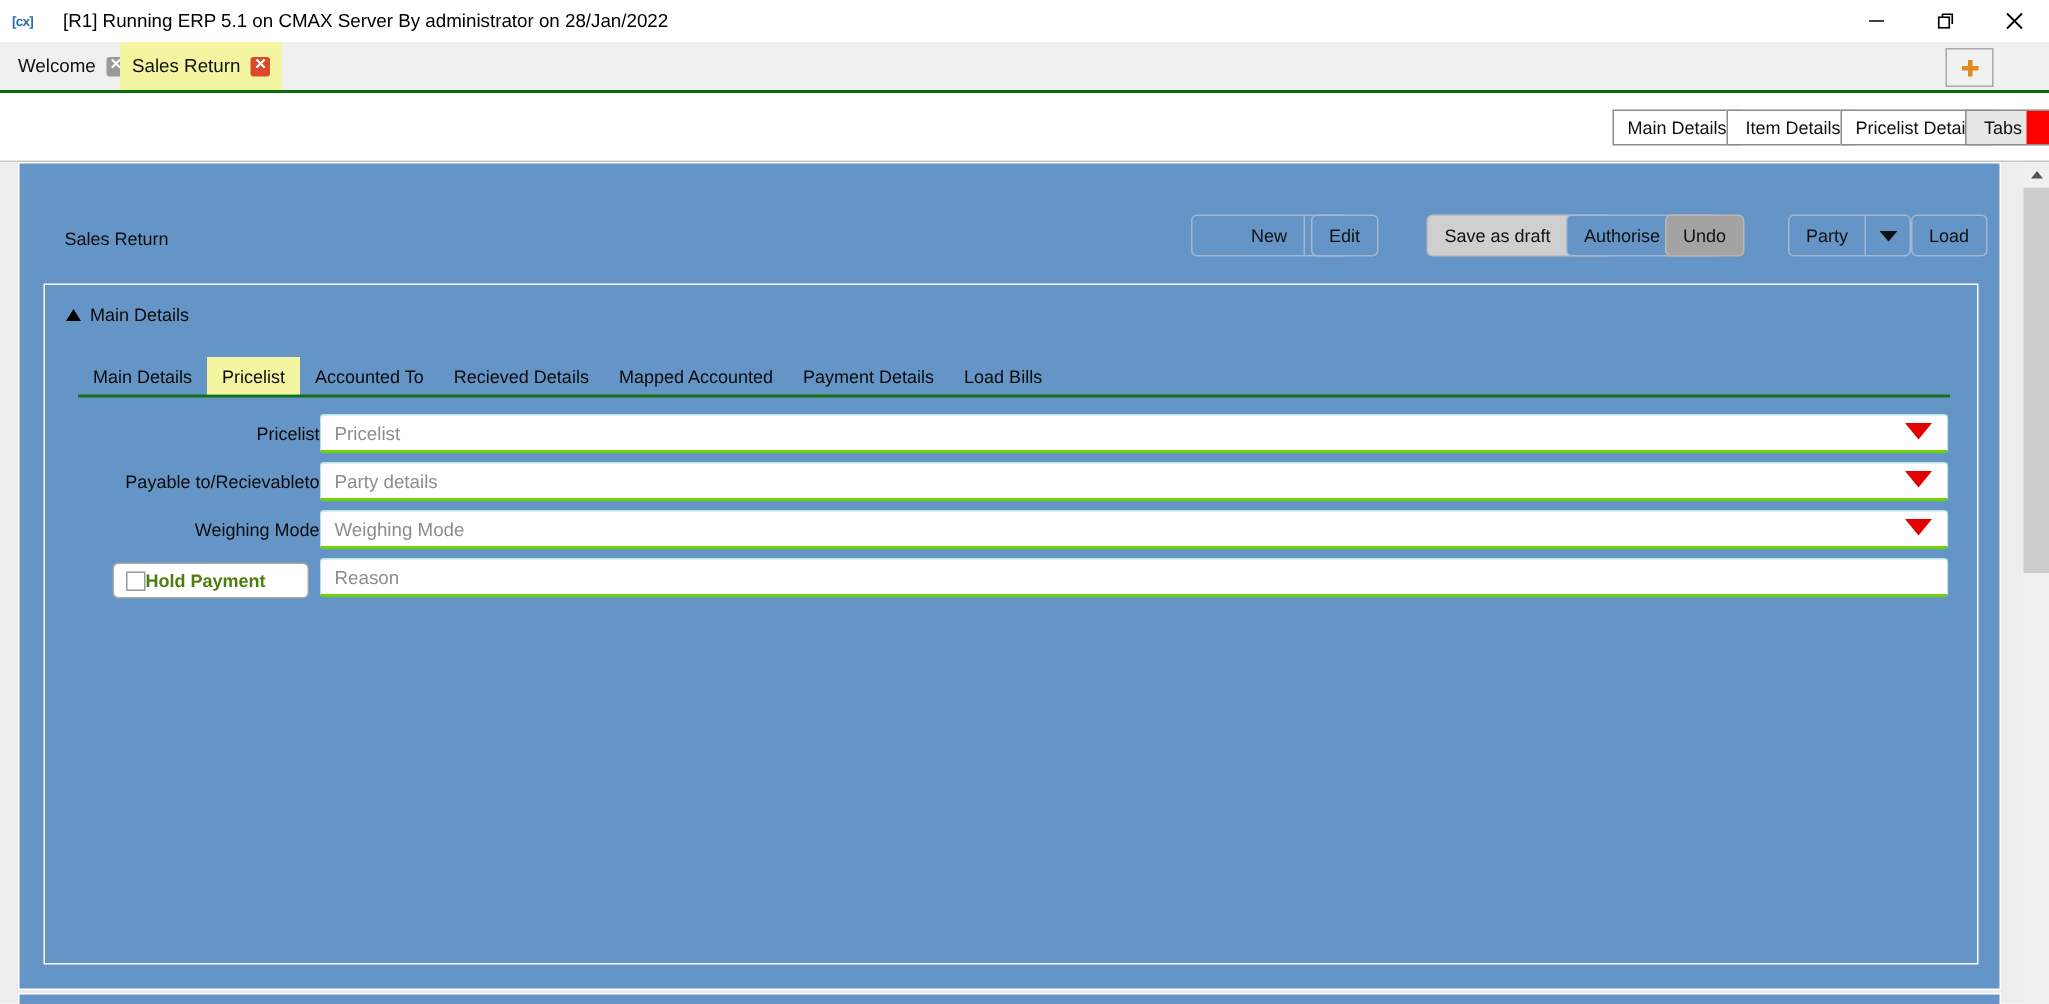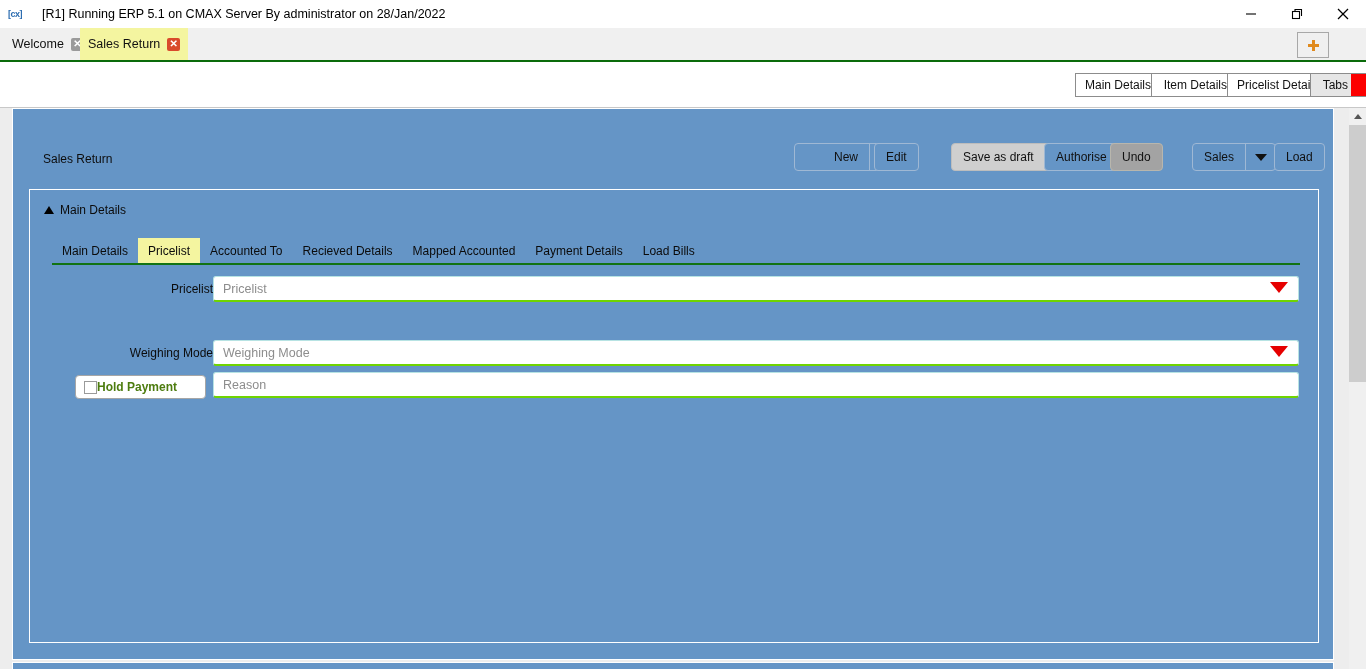--- a/index.html
+++ b/index.html
@@ -488,21 +488,21 @@
         <span class="split">
           <span class="dark-caret"></span>
         </span>
       </div>
 
       <div class="tb-btn" id="btn-undo">
         <span class="lbl">Undo</span>
       </div>
 
       <div class="tb-btn" id="btn-print">
-        <span class="lbl">Sales</span>
+        <span class="lbl">Party</span>
         <span class="split">
           <span class="dark-caret"></span>
         </span>
       </div>
 
       <div class="tb-btn" id="btn-bulk">
         <span class="lbl">Load</span>
       </div>
     </div>
 
@@ -524,20 +524,27 @@
       </div>
 
       <div class="form-row" id="row-0">
         <div class="row-label">Pricelist</div>
         <div class="field">
           <span class="ph">Pricelist</span>
           <span class="red-caret fcaret"></span>
         </div>
       </div>
 
+      <div class="form-row" id="row-1">
+        <div class="row-label">Payable to/Recievableto</div>
+        <div class="field">
+          <span class="ph">Party details</span>
+          <span class="red-caret fcaret"></span>
+        </div>
+      </div>
 
       <div class="form-row" id="row-2">
         <div class="row-label">Weighing Mode</div>
         <div class="field">
           <span class="ph">Weighing Mode</span>
           <span class="red-caret fcaret"></span>
         </div>
       </div>
 
       <div class="form-row" id="row-3">

